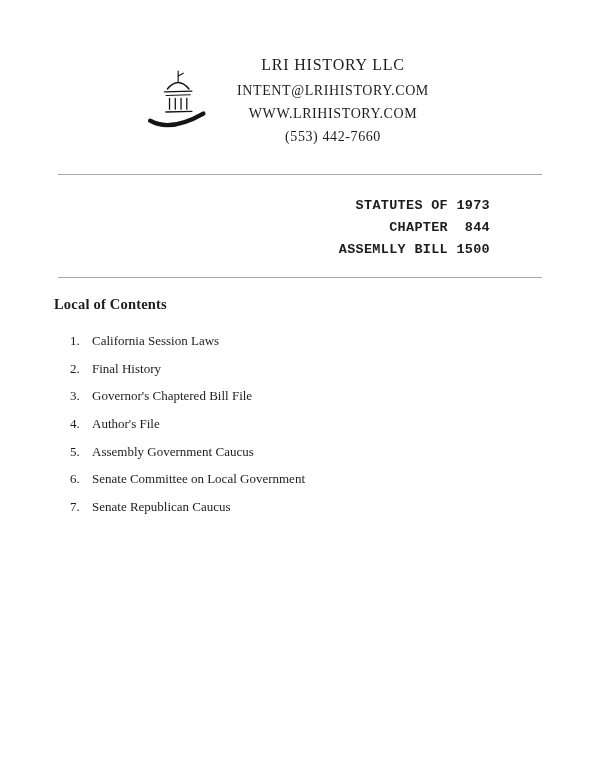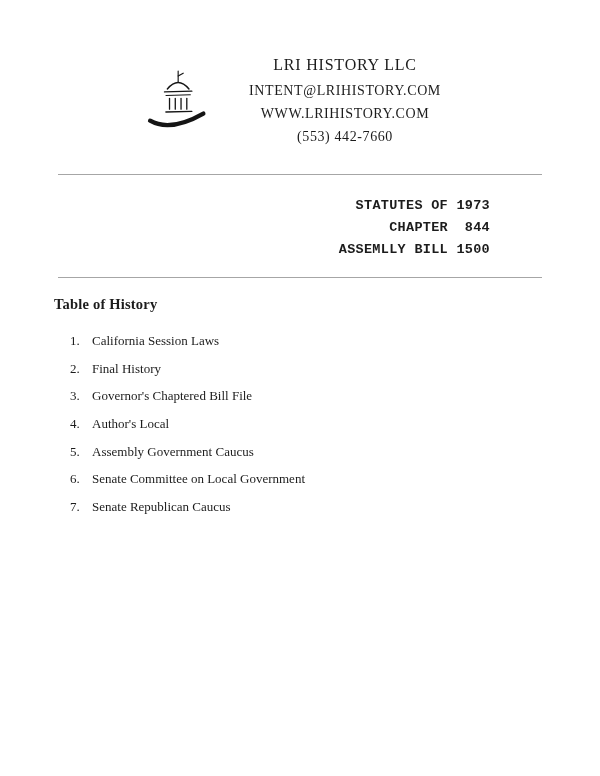--- a/index.html
+++ b/index.html
@@ -17,21 +17,21 @@
     color: #1c1c1c;
     overflow: hidden;
     box-sizing: border-box;
   }
   
   .header {
     display: flex;
     align-items: center;
     justify-content: flex-start;
     padding: 56px 0 0 140px;
-    gap: 28px;
+    gap: 16px;
   }
   .logo-wrap {
     width: 72px;
     height: 80px;
     flex: 0 0 auto;
   }
   .contact-block {
     width: 210px;
     text-align: center;
   }
@@ -132,38 +132,38 @@
   <hr class="rule rule-1">
 
   <div class="statutes">
     <div class="statutes-line">STATUTES OF 1973</div>
     <div class="statutes-line">CHAPTER  844</div>
     <div class="statutes-line">ASSEMLLY BILL 1500</div>
   </div>
 
   <hr class="rule rule-2">
 
-  <div class="toc-title">Table of History</div>
+  <div class="toc-title">Local of Contents</div>
 
   <div class="toc-list">
     <div class="toc-item">
       <span class="toc-num">1.</span>
       <span class="toc-label">California Session Laws</span>
     </div>
     <div class="toc-item">
       <span class="toc-num">2.</span>
       <span class="toc-label">Final History</span>
     </div>
     <div class="toc-item">
       <span class="toc-num">3.</span>
       <span class="toc-label">Governor's Chaptered Bill File</span>
     </div>
     <div class="toc-item">
       <span class="toc-num">4.</span>
-      <span class="toc-label">Author's Local</span>
+      <span class="toc-label">Author's File</span>
     </div>
     <div class="toc-item">
       <span class="toc-num">5.</span>
       <span class="toc-label">Assembly Government Caucus</span>
     </div>
     <div class="toc-item">
       <span class="toc-num">6.</span>
       <span class="toc-label">Senate Committee on Local Government</span>
     </div>
     <div class="toc-item">

